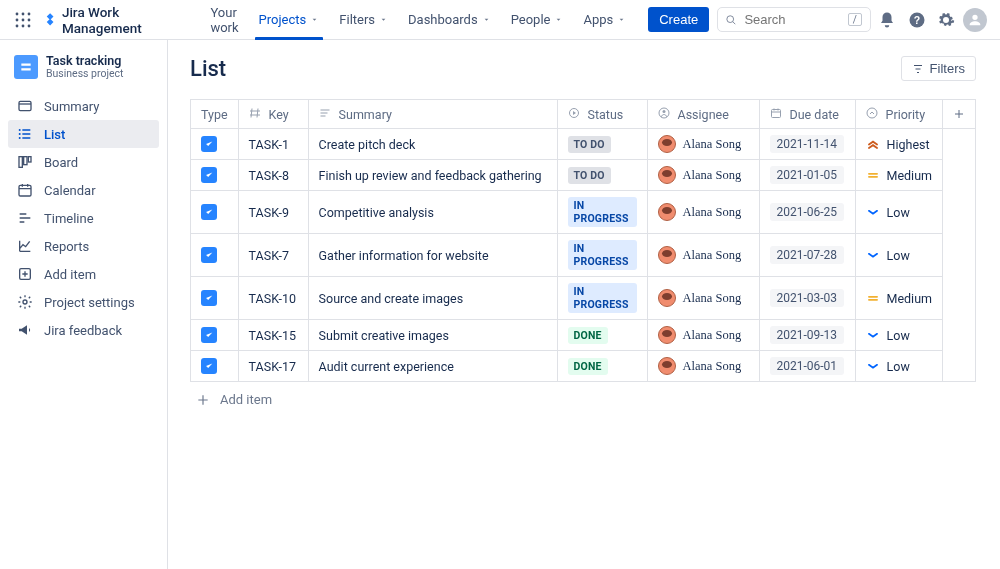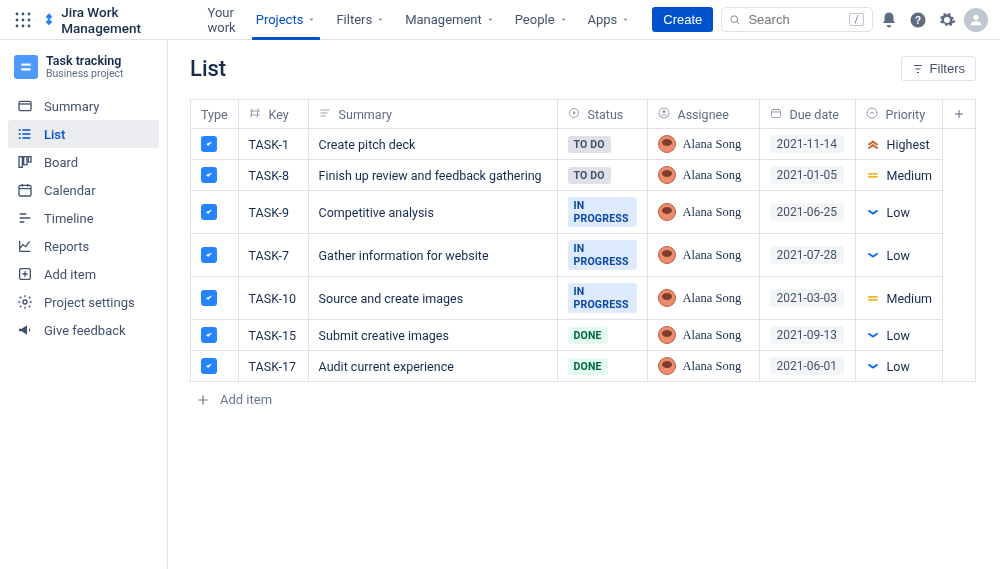--- a/index.html
+++ b/index.html
@@ -151,21 +151,21 @@
           <path fill="currentColor" d="M7 10l5 5 5-5z"></path>
         </svg>
       </div>
       <div class="nav-link">
         <span>Filters</span>
         <svg class="chev" width="9" height="9" viewBox="0 0 24 24">
           <path fill="currentColor" d="M7 10l5 5 5-5z"></path>
         </svg>
       </div>
       <div class="nav-link">
-        <span>Management</span>
+        <span>Dashboards</span>
         <svg class="chev" width="9" height="9" viewBox="0 0 24 24">
           <path fill="currentColor" d="M7 10l5 5 5-5z"></path>
         </svg>
       </div>
       <div class="nav-link">
         <span>People</span>
         <svg class="chev" width="9" height="9" viewBox="0 0 24 24">
           <path fill="currentColor" d="M7 10l5 5 5-5z"></path>
         </svg>
       </div>
@@ -297,21 +297,21 @@
             </svg>
           </span>
           <span>Project settings</span>
         </div>
         <div class="side-item">
           <span class="icon">
             <svg width="16" height="16" viewBox="0 0 24 24">
               <path fill="currentColor" d="M3 10v4h4l8 5V5l-8 5H3zm15-1a4 4 0 0 1 0 6v-6z"></path>
             </svg>
           </span>
-          <span>Give feedback</span>
+          <span>Jira feedback</span>
         </div>
       </nav>
   </aside>
 
   <main class="main">
     <div class="page-head">
       <h1 class="page-title">List</h1>
       <button class="filters-btn">
         <svg width="12" height="12" viewBox="0 0 24 24">
             <path fill="none" stroke="currentColor" stroke-width="2" d="M4 5h16M7 12h10M10 19h4"></path>

